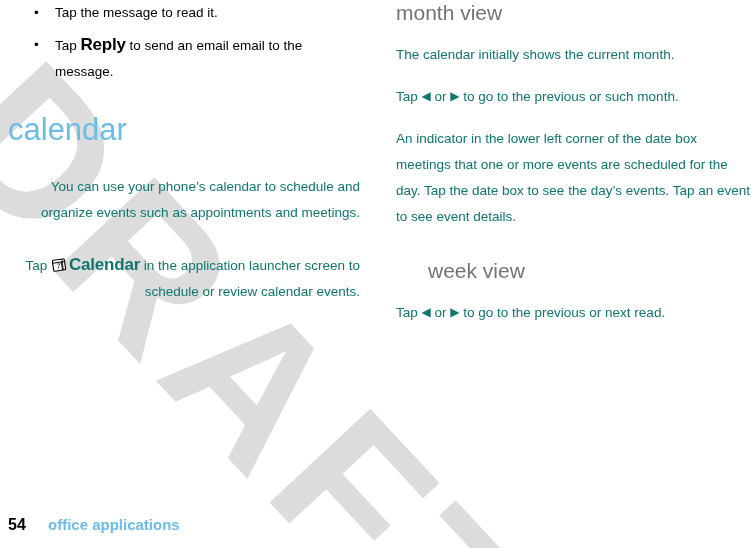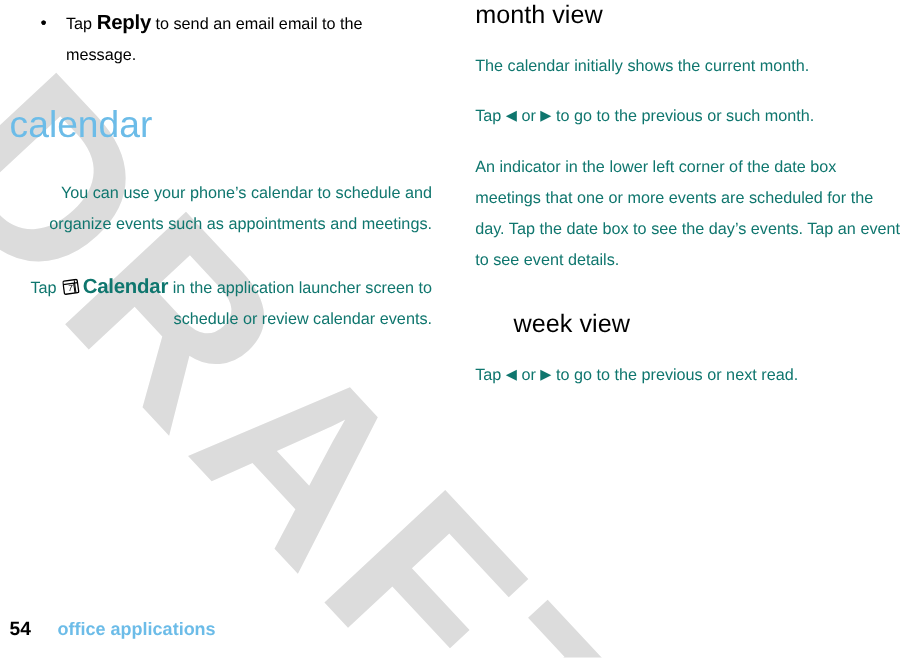--- a/index.html
+++ b/index.html
@@ -93,21 +93,21 @@
   .h1 {
     color: #6cbce8;
     font-size: 31px;
     font-weight: normal;
     line-height: 36px;
     margin: 0;
     padding: 0;
     letter-spacing: 0px;
   }
   .h2 {
-    color: #000000;
+    color: #737373;
     font-size: 21px;
     font-weight: normal;
     line-height: 26px;
     margin: 0;
     padding: 0;
   }
 
   
   .para {
     font-size: 13.5px;
@@ -181,21 +181,21 @@
 <div id="watermark">
   <div class="wm-text">DRAFT</div>
 </div>
 
 <div id="page">
 
   <div class="column" id="col-left">
 
     <ul class="bullet-list">
       <li class="bullet-item first-top">
-        <span class="dot">•</span>
+        <span class="dot">•</span><span>Tap the message to read it.</span>
       </li>
       <li class="bullet-item">
         <span class="dot">•</span><span>Tap </span><span class="b">Reply</span><span> to send an email email to the message.</span>
       </li>
     </ul>
 
     <h1 class="h1 sp-h1">calendar</h1>
 
     <p class="para sp-p">You can use your phone’s calendar to schedule and organize events such as appointments and meetings.</p>
 

